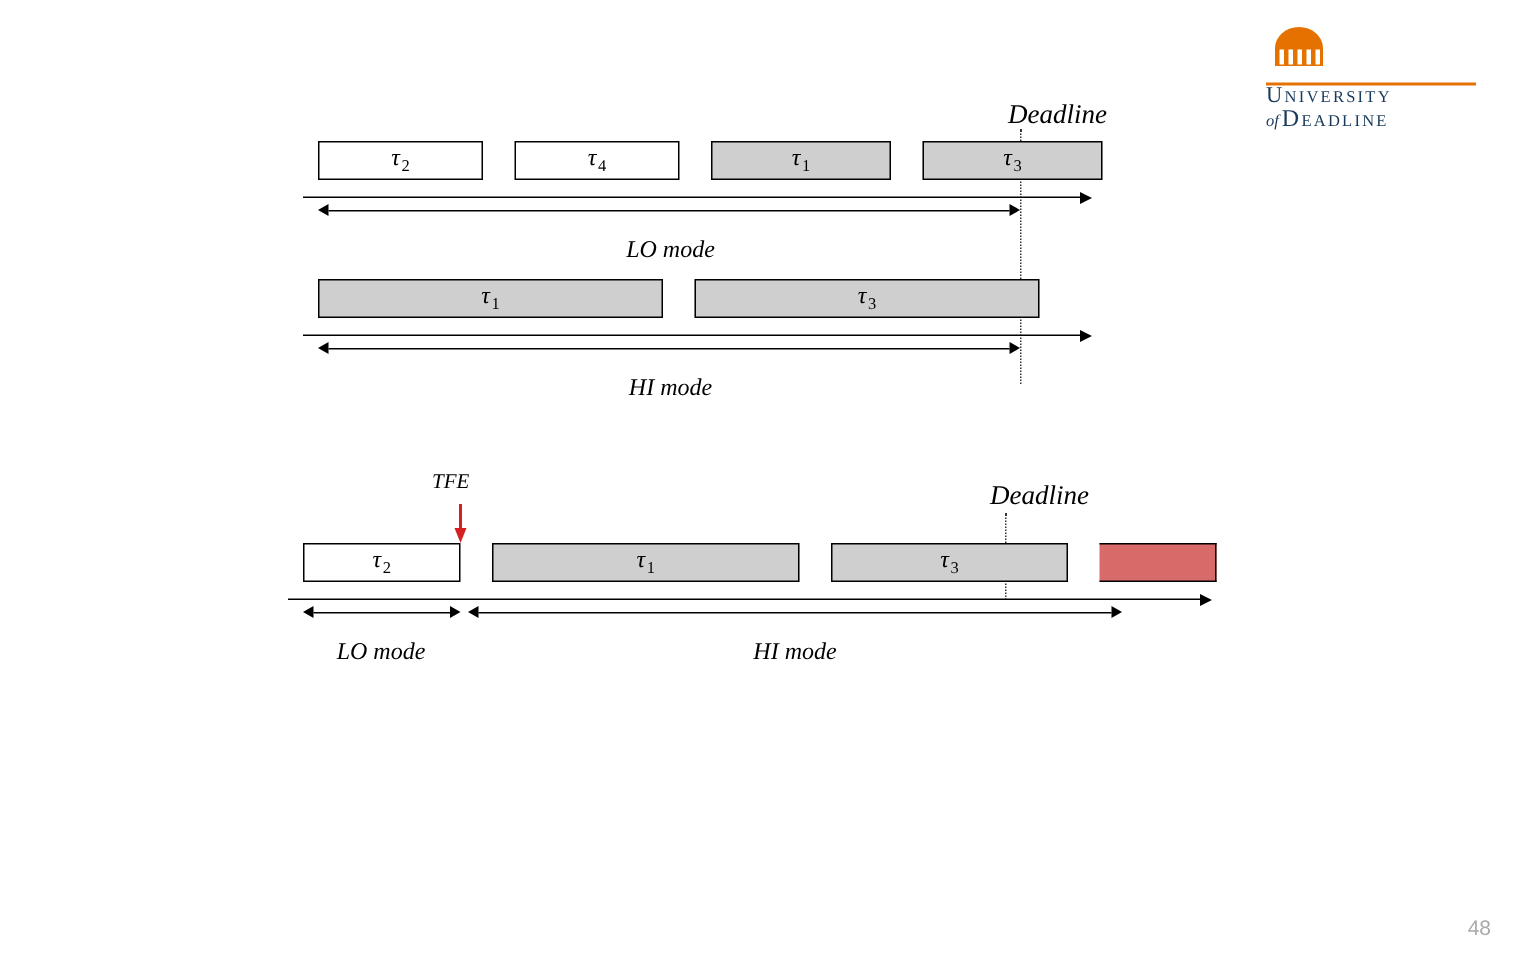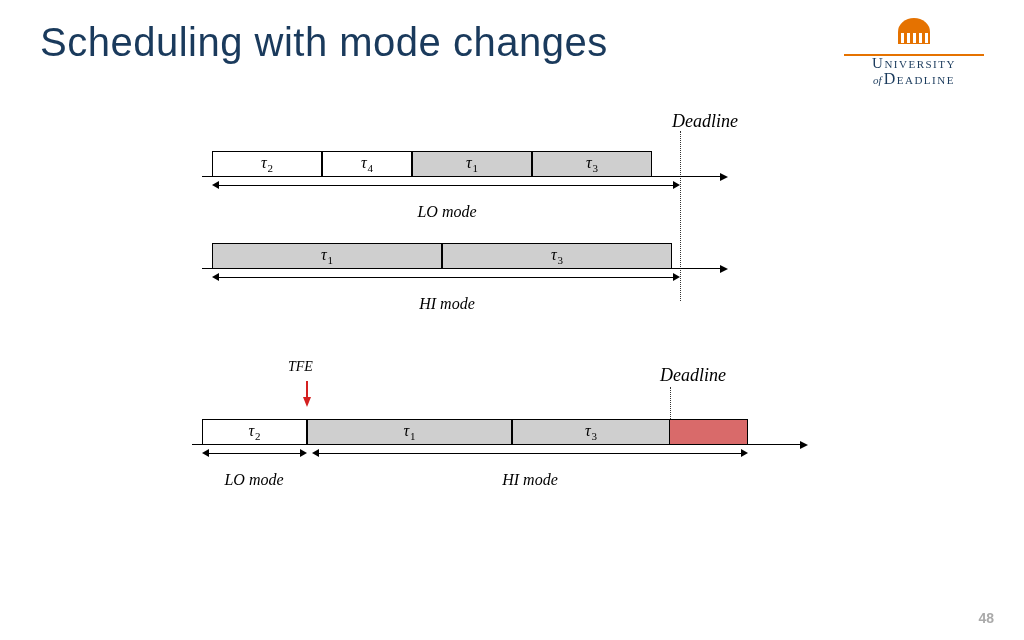--- a/index.html
+++ b/index.html
@@ -1,62 +1,61 @@
 <!DOCTYPE html>
 <html><head>
 <meta charset="utf-8">
 <style>
   * { box-sizing: border-box; margin: 0; padding: 0; }
   html, body { width: 1024px; height: 640px; background: #fff; font-family: Georgia, 'Times New Roman', serif; }
   .slide { position: relative; width: 1024px; height: 640px; padding: 20px 40px; }
   .title { color: #1a3a5c; font-family: 'Trebuchet MS', 'Lucida Sans', sans-serif; font-size: 40px; font-weight: 400; letter-spacing: 0.5px; }
-  .logo { position: absolute; top: 18px; right: 40px; width: 140px; text-align: center; }
+  .logo { position: absolute; top: 18px; right: 40px; width: 140px; }
   .logo-dome { width: 44px; height: 28px; margin: 0 auto 2px; }
   .logo-text { font-family: Georgia, serif; color: #1a3a5c; line-height: 1; }
   .logo-uni { font-size: 15px; letter-spacing: 1.5px; font-variant: small-caps; }
   .logo-of { font-style: italic; font-size: 11px; display:inline-block; margin-right:2px; }
   .logo-va { font-size: 16px; letter-spacing: 1.5px; font-variant: small-caps; }
   .logo-top-border { border-top: 2px solid #e57200; width: 100%; height: 0; margin-top: 2px; }
 
   .diagrams { margin-top: 60px; }
   .diagram { position: relative; margin: 0 auto 24px; width: 620px; }
   .diagram.wide { width: 640px; }
 
   .timeline { position: relative; height: 34px; }
   .axis-line { position: absolute; left: 0; right: -20px; bottom: 0; height: 1px; background: #000; }
   .axis-arrow { position: absolute; right: -26px; bottom: -4px; width: 0; height: 0; border-left: 8px solid #000; border-top: 4px solid transparent; border-bottom: 4px solid transparent; }
-  .task-row { position: absolute; bottom: 0; display: flex; height: 26px; }
+  .task-row { position: absolute; bottom: 12px; display: flex; height: 26px; gap: 21px; }
   .task { border: 1px solid #000; height: 26px; display: flex; align-items: center; justify-content: center; font-size: 16px; font-style: italic; font-family: Georgia, serif; }
   .task.white { background: #fff; }
   .task.gray { background: #cfcfcf; }
   .task.red { background: #d96a6a; }
   .task + .task { border-left: 1px solid #000; }
   .sub { font-size: 11px; font-style: normal; vertical-align: sub; margin-left: 1px; }
 
   .underbrace { position: relative; height: 30px; margin-top: 2px; }
   .ub-line { position: absolute; top: 6px; height: 1px; background: #000; }
   .ub-left { position: absolute; top: 2px; width: 0; height: 0; border-right: 7px solid #000; border-top: 4px solid transparent; border-bottom: 4px solid transparent; }
   .ub-right { position: absolute; top: 2px; width: 0; height: 0; border-left: 7px solid #000; border-top: 4px solid transparent; border-bottom: 4px solid transparent; }
   .ub-label { position: absolute; top: 24px; font-style: italic; font-size: 16px; transform: translateX(-50%); }
 
   .deadline-line { position: absolute; width: 0; border-left: 1px dotted #333; }
   .deadline-label { position: absolute; font-style: italic; font-size: 18px; }
 
   .tfe-arrow { position: absolute; width: 0; height: 0; border-top: 10px solid #d42020; border-left: 4px solid transparent; border-right: 4px solid transparent; }
   .tfe-stem { position: absolute; width: 2px; background: #d42020; }
   .tfe-label { position: absolute; font-style: italic; font-size: 14px; }
 
-  .page-num { position: absolute; bottom: 14px; right: 30px; color: #aaa; font-family: Arial, sans-serif; font-size: 14px; font-weight: bold; }
+  .page-num { position: absolute; bottom: 14px; right: 30px; color: #aaa; font-family: Arial, sans-serif; font-size: 14px; }
 </style>
 </head>
 <body>
 
 <div class="slide">
 
-  <div class="title">Scheduling with mode changes</div>
 
   <div class="logo">
     <svg class="logo-dome" viewBox="0 0 44 28">
       <path d="M6 26 L6 14 A16 14 0 0 1 38 14 L38 26 Z" fill="#e57200"></path>
       <rect x="9" y="15" width="3" height="10" fill="#fff"></rect>
       <rect x="15" y="15" width="3" height="10" fill="#fff"></rect>
       <rect x="21" y="15" width="3" height="10" fill="#fff"></rect>
       <rect x="27" y="15" width="3" height="10" fill="#fff"></rect>
       <rect x="33" y="15" width="3" height="10" fill="#fff"></rect>
     </svg>
@@ -71,21 +70,21 @@
 
     <div class="diagram" style="height:190px;">
       <div class="deadline-label" style="top:-14px; left:470px;">Deadline</div>
       <div class="deadline-line" style="top:6px; left:478px; height:170px;"></div>
 
       <div class="timeline" style="position:absolute; top:18px; left:0; width:500px;">
         <div class="task-row" style="left:10px;">
           <div class="task white" style="width:110px;">
               <span><i>τ</i><span class="sub">2</span></span>
             </div>
-          <div class="task white" style="width:90px;">
+          <div class="task white" style="width:110px;">
               <span><i>τ</i><span class="sub">4</span></span>
             </div>
           <div class="task gray" style="width:120px;">
               <span><i>τ</i><span class="sub">1</span></span>
             </div>
           <div class="task gray" style="width:120px;">
               <span><i>τ</i><span class="sub">3</span></span>
             </div>
         </div>
         <div class="axis-line"></div>

